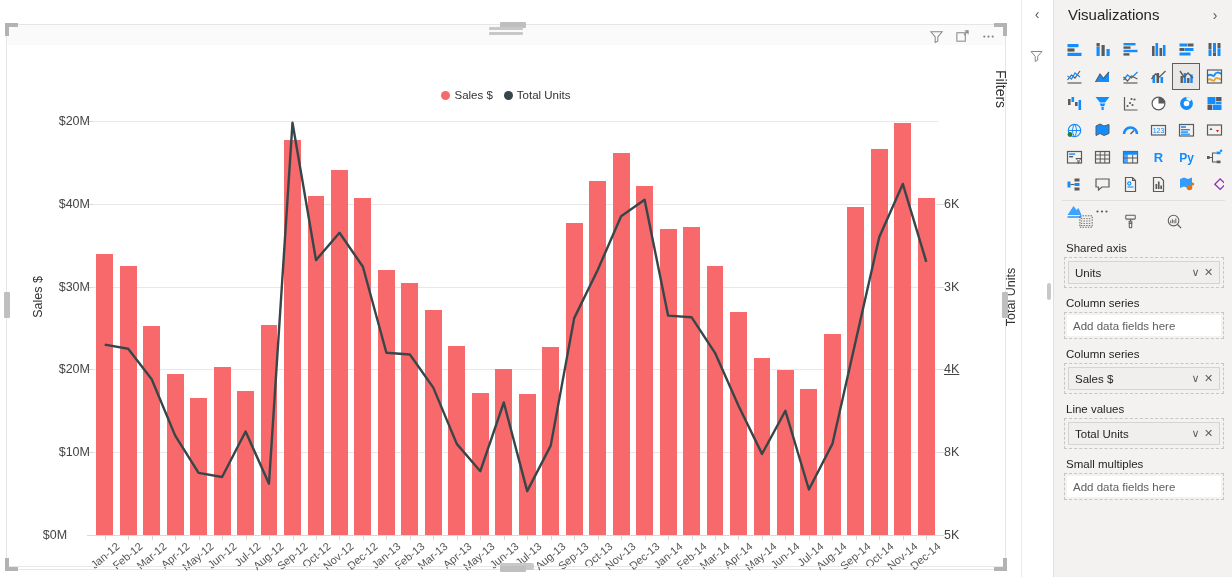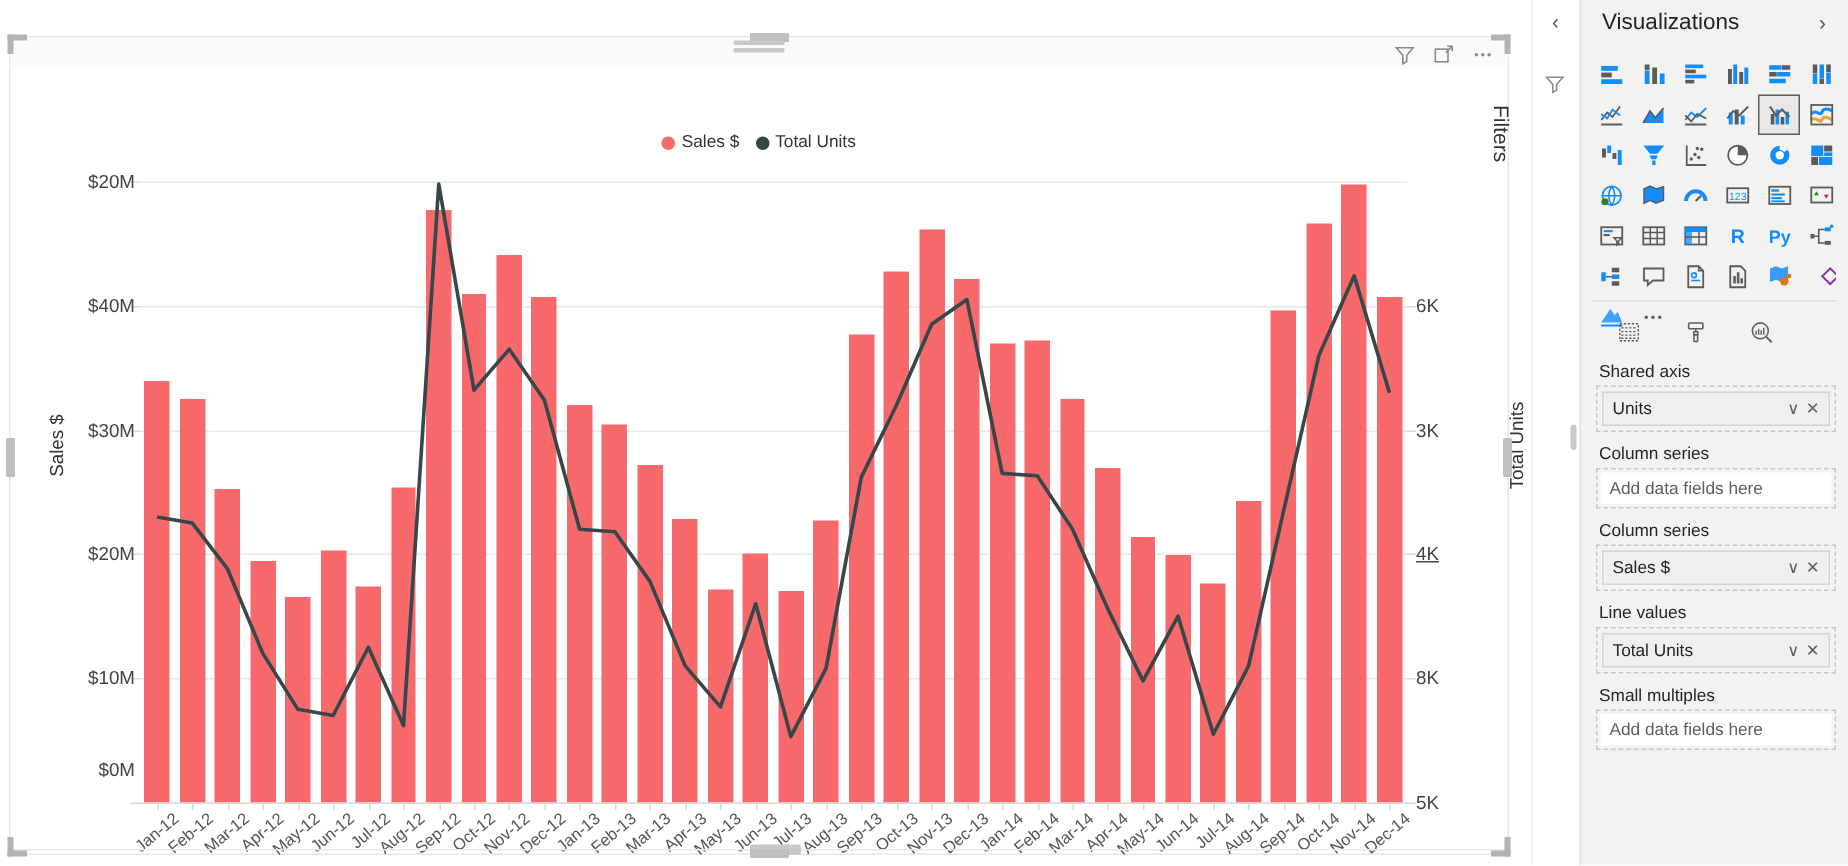--- a/index.html
+++ b/index.html
@@ -149,21 +149,21 @@
         </div>
       </div>
 
       <div class="axis-title-left">Sales $</div>
       <div class="axis-title-right">Total Units</div>
 
       <div class="plot">
         <div id="grid-layer">
             <div class="gridline" style="top: 414px;"></div>
             <div class="tick-l" style="top: 414px;"></div>
-            <div class="ylab-left" style="top: 392px;">$0M</div>
+            <div class="ylab-left" style="top: 414px; text-align: center;">$0M</div>
             <div class="gridline" style="top: 331.2px;"></div>
             <div class="tick-l" style="top: 331.2px;"></div>
             <div class="ylab-left" style="top: 331.2px;">$10M</div>
             <div class="gridline" style="top: 248.4px;"></div>
             <div class="tick-l" style="top: 248.4px;"></div>
             <div class="ylab-left" style="top: 248.4px;">$20M</div>
             <div class="gridline" style="top: 165.6px;"></div>
             <div class="tick-l" style="top: 165.6px;"></div>
             <div class="ylab-left" style="top: 165.6px;">$30M</div>
             <div class="gridline" style="top: 82.8px;"></div>

